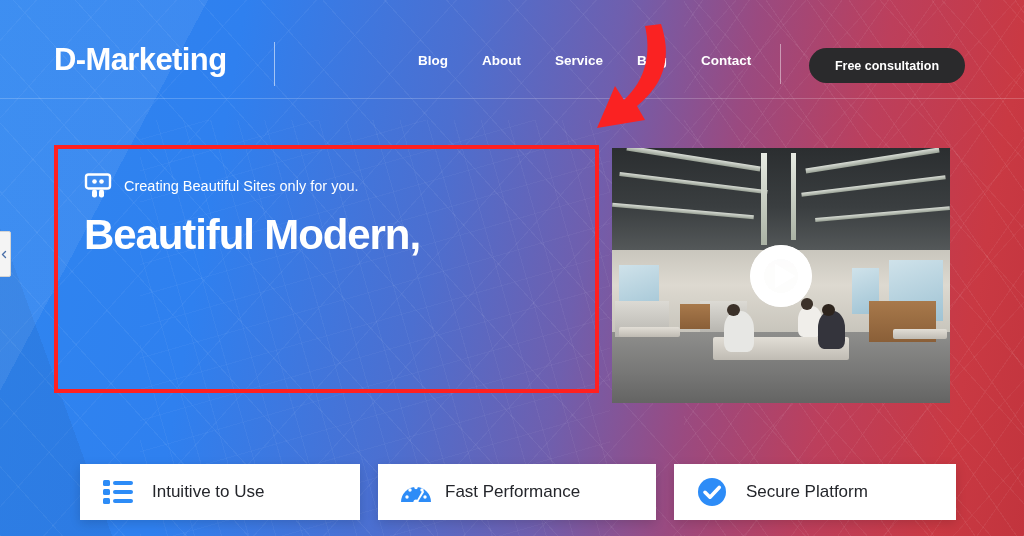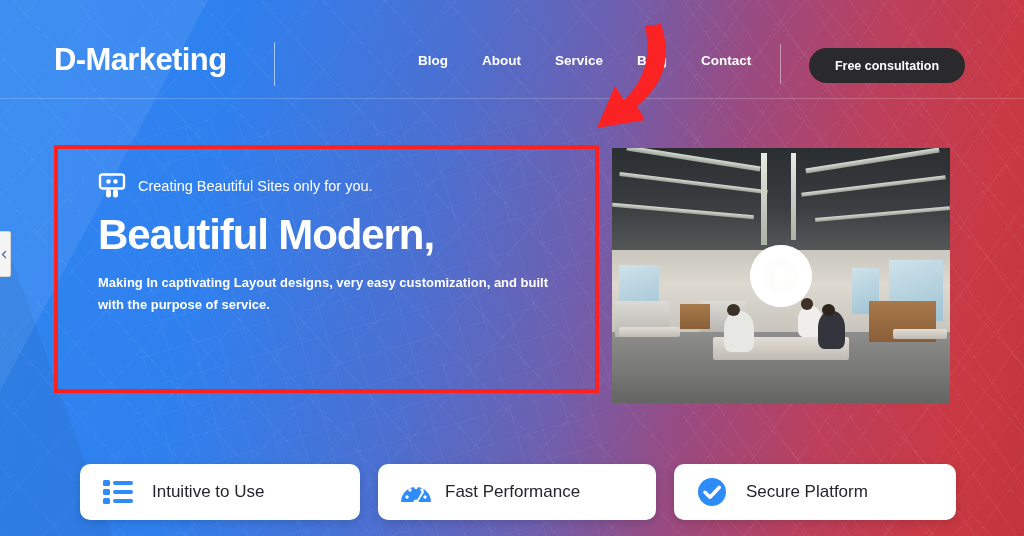--- a/index.html
+++ b/index.html
@@ -135,21 +135,21 @@
     position: absolute;
     left: 54px; top: 145px;
     width: 545px; height: 248px;
     border: 4px solid #ff2020;
     z-index: 5;
   }
   .hero-inner {
     position: absolute;
     left: 0; top: 0;
     width: 100%; height: 100%;
-    padding: 24px 24px 0 40px;
+    padding: 24px 24px 0 26px;
   }
   .tagline-row {
     display: flex;
     align-items: center;
     gap: 12px;
     margin-bottom: 12px;
   }
   .tagline-icon {
     width: 28px; height: 26px;
     flex: 0 0 auto;
@@ -256,21 +256,21 @@
   .cards {
     position: absolute;
     left: 80px; top: 464px;
     display: flex;
     gap: 18px;
     z-index: 5;
   }
   .card {
     height: 56px;
     background: #ffffff;
-    border-radius: 10px;
+    border-radius: 0;
     display: flex;
     align-items: center;
     padding: 0 24px 0 22px;
     gap: 18px;
     box-shadow: 0 3px 10px rgba(0,0,0,0.14);
     cursor: pointer;
   }
   .card-1 { width: 280px; }
   .card-2 { width: 278px; gap: 13px; }
   .card-3 { width: 282px; }
@@ -347,21 +347,20 @@
             <rect x="15" y="16.5" width="5" height="8" rx="2.2" fill="#ffffff"></rect>
           </svg>
         </span>
         <span class="tagline-text">Creating Beautiful Sites only for you.</span>
       </div>
 
       <h1 class="hero-title">
         <span class="line">Beautiful Modern,</span>
       </h1>
 
-      <p class="hero-sub">Making In captivating Layout designs, very easy customization, and built with the purpose of service.</p>
     </div>
   </div>
 
   <div class="video-panel">
     <div class="office-photo">
       <div class="of-ceiling"></div>
       <div class="of-beam" style="left:4%;  top:3%;  width:40%; height:5px; transform:rotate(9deg);"></div>
       <div class="of-beam" style="left:2%;  top:13%; width:44%; height:4px; transform:rotate(7deg);"></div>
       <div class="of-beam" style="left:0%;  top:24%; width:42%; height:4px; transform:rotate(5deg);"></div>
       <div class="of-beam" style="right:3%; top:4%;  width:40%; height:5px; transform:rotate(-9deg);"></div>

